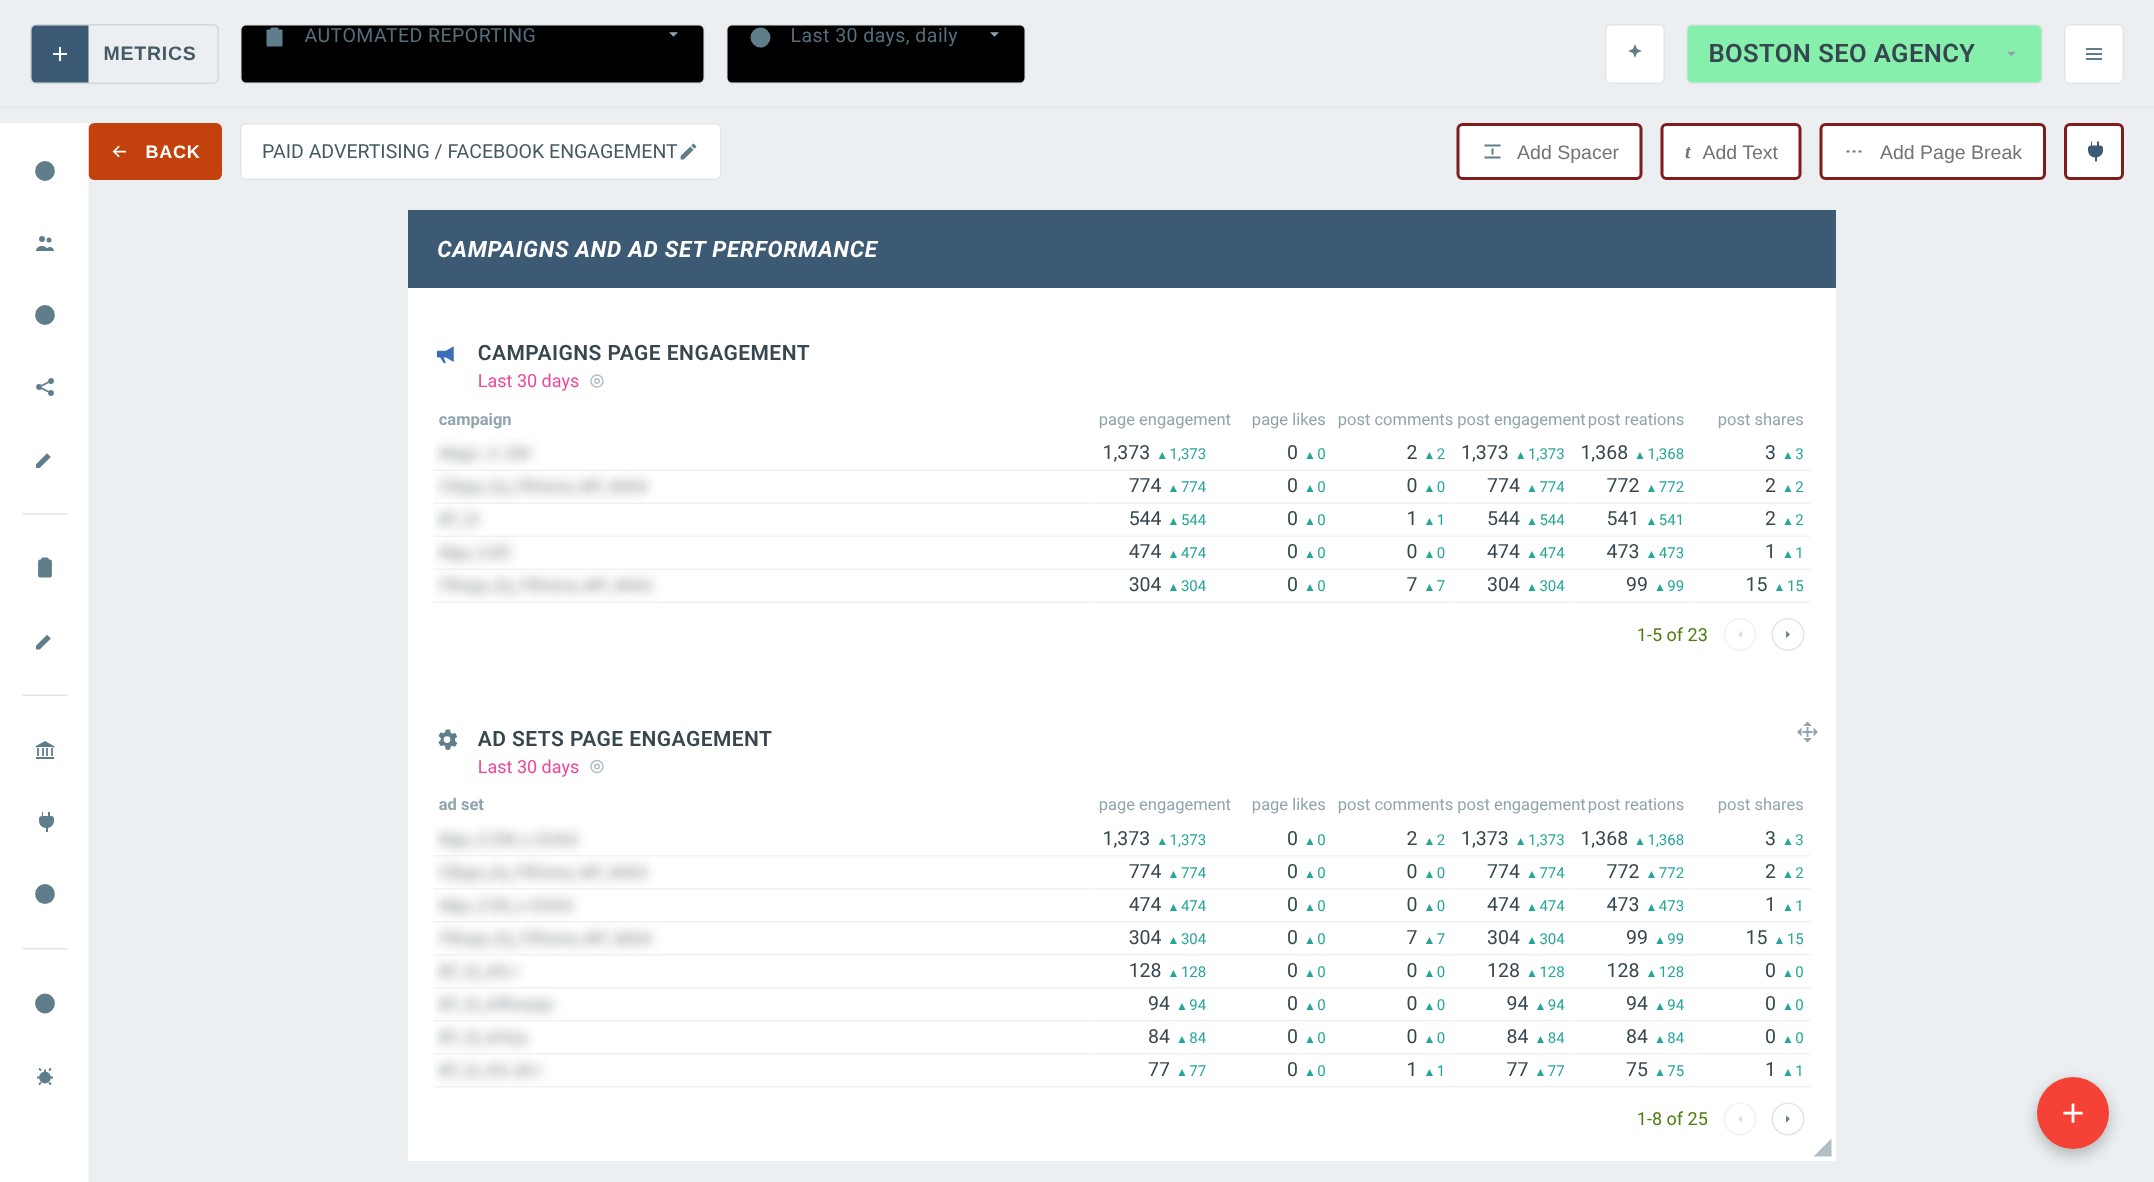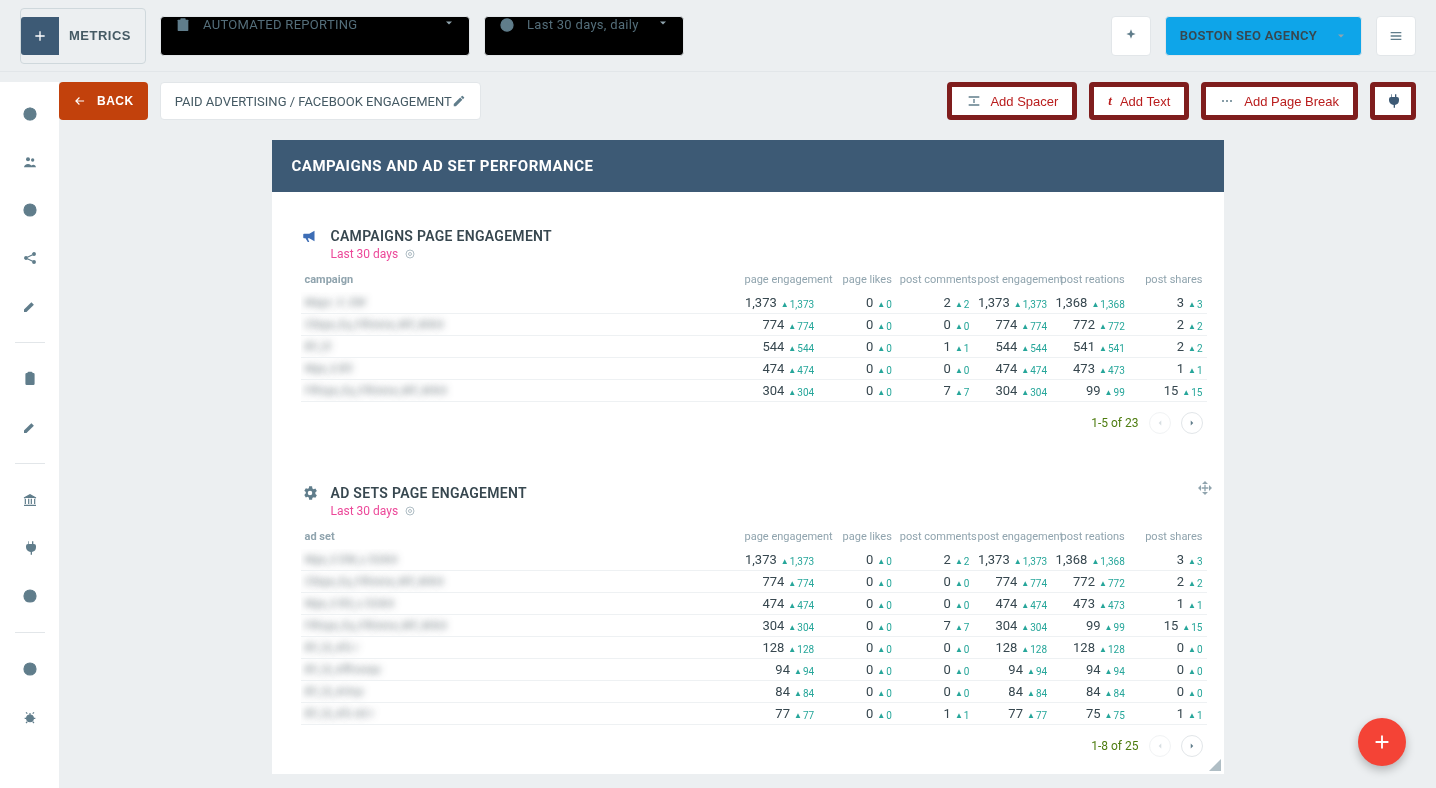--- a/index.html
+++ b/index.html
@@ -26,21 +26,21 @@
       border-bottom: 1px solid #e2e6e9;
     }
     .metrics-btn {
       display: flex;
       align-items: center;
       gap: 10px;
       background: transparent;
       border: 1px solid #cfd8dc;
       border-radius: 4px;
       padding: 0 14px 0 0;
-      height: 56px;
+      height: 40px;
       cursor: pointer;
       color: #455a64;
       font-weight: 600;
       letter-spacing: 0.5px;
       font-size: 13px;
     }
     .metrics-btn .plus-box {
       background: #3d5a75;
       width: 38px;
       height: 38px;
@@ -70,23 +70,23 @@
     .select-box svg.chev-down { width: 12px; height: 12px; fill: #90a4ae; }
     .spacer { flex: 1; }
     .icon-btn {
       display: flex; align-items: center; justify-content: center;
       width: 40px; height: 40px;
       background: #fff; border: 1px solid #e2e6e9; border-radius: 4px;
       cursor: pointer;
     }
     .agency-select {
       display: flex; align-items: center; gap: 18px;
-      background: #0ea5e9; border: 1px solid #e2e6e9; border-radius: 4px;
+      background: #86efac; border: 1px solid #e2e6e9; border-radius: 4px;
       height: 40px; padding: 0 14px; cursor: pointer;
-      font-weight: 600; color: #37474f; font-size: 13px; letter-spacing: 0.3px;
+      font-weight: 600; color: #37474f; font-size: 17px; letter-spacing: 0.3px;
     }
     
     .sub-toolbar {
       position: absolute;
       top: 82px; left: 59px; right: 20px;
       display: flex; align-items: center; gap: 12px;
     }
     .back-btn {
       display: flex; align-items: center; gap: 10px;
       background: #c2410c; color: #fff;
@@ -94,22 +94,22 @@
       height: 38px; padding: 0 14px; font-weight: 600; letter-spacing: 0.5px;
       cursor: pointer; font-size: 12px;
     }
     .path-box {
       display: flex; align-items: center; 
       background: #fff; border: 1px solid #e2e6e9; border-radius: 4px;
       height: 38px; padding: 0 14px; color: #455a64; font-size: 13px;
     }
     .add-btn {
       display: flex; align-items: center; gap: 8px;
-      background: #fff; border: 5px solid #7f1d1d; border-radius: 4px;
-      height: 38px; padding: 0 14px; color: #b91c1c; cursor: pointer; font-size: 13px;
+      background: #fff; border: 2px solid #7f1d1d; border-radius: 4px;
+      height: 38px; padding: 0 14px; color: #737373; cursor: pointer; font-size: 13px;
     }
     
     .left-sidebar {
       position: absolute;
       top: 82px; left: 0; bottom: 0; width: 59px;
       background: #fff;
       display: flex; flex-direction: column; align-items: center;
       padding-top: 14px;
       gap: 12px;
     }
@@ -131,24 +131,24 @@
       padding: 0 210px;
     }
     .sheet {
       width: 952px;
       background: #fff;
       margin: 0 auto;
     }
     .section-banner {
       background: #3d5a75; color: #fff;
       padding: 17px 20px;
-      font-weight: 700; font-size: 15px; letter-spacing: 0.5px;
+      font-weight: 700; font-size: 15px; letter-spacing: 0.5px; font-style: italic;
     }
     .widget {
-      padding: 14px 16px 8px 28px;
+      padding: 14px 16px 8px 16px;
       margin-top: 18px;
       border: 1px solid transparent;
       position: relative;
     }
     .widget.top { margin-top: 20px; }
     .widget-header {
       display: flex; align-items: center; gap: 12px;
       color: #37474f;
     }
     .widget-header .title {

